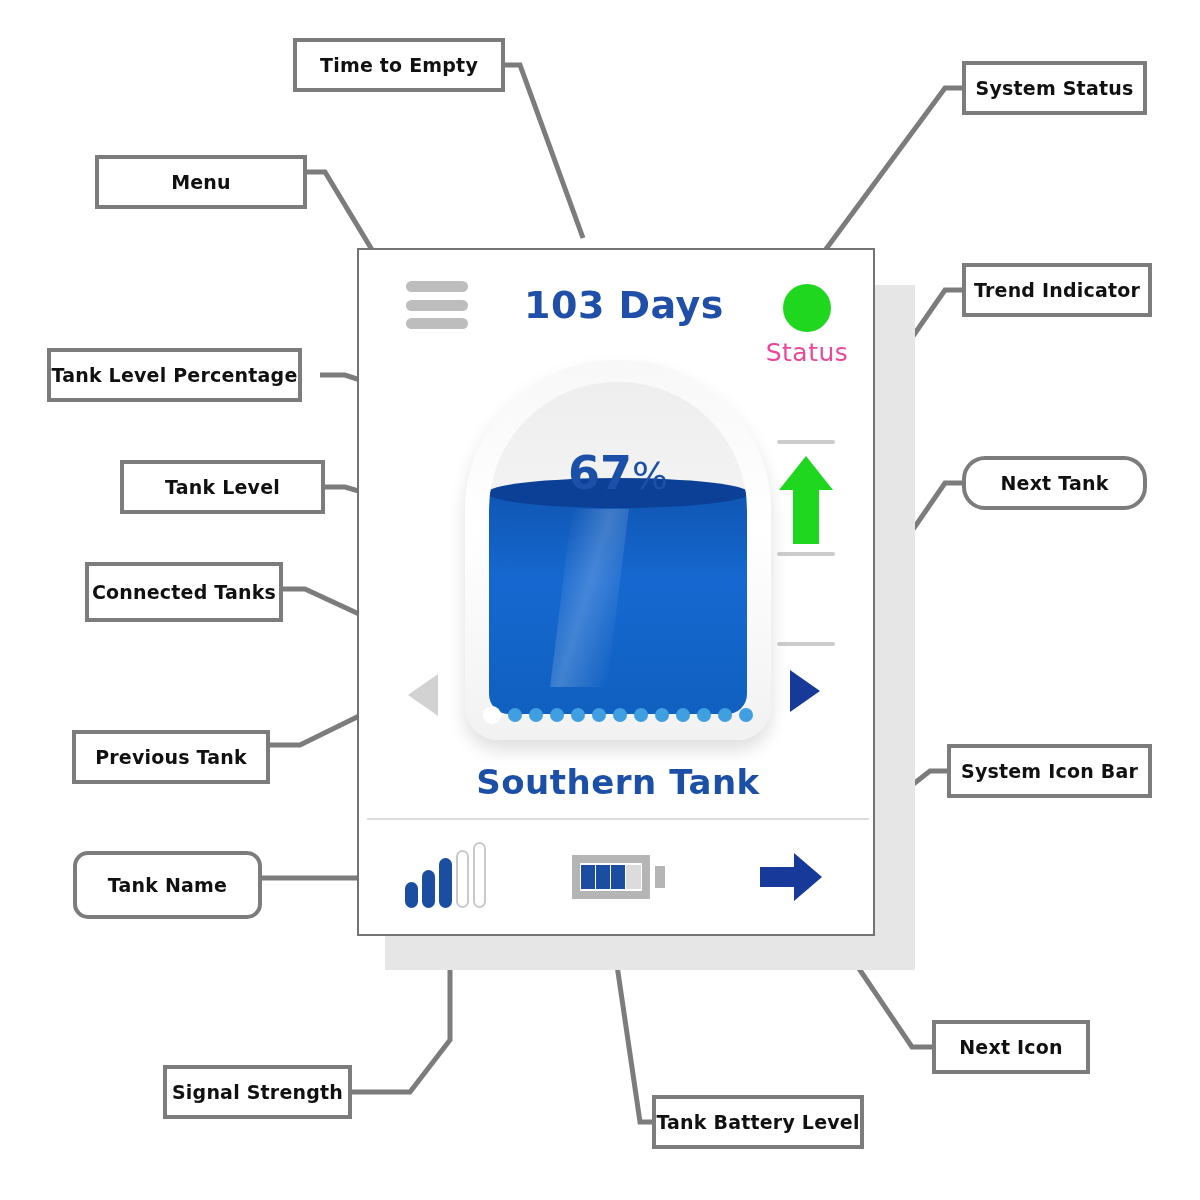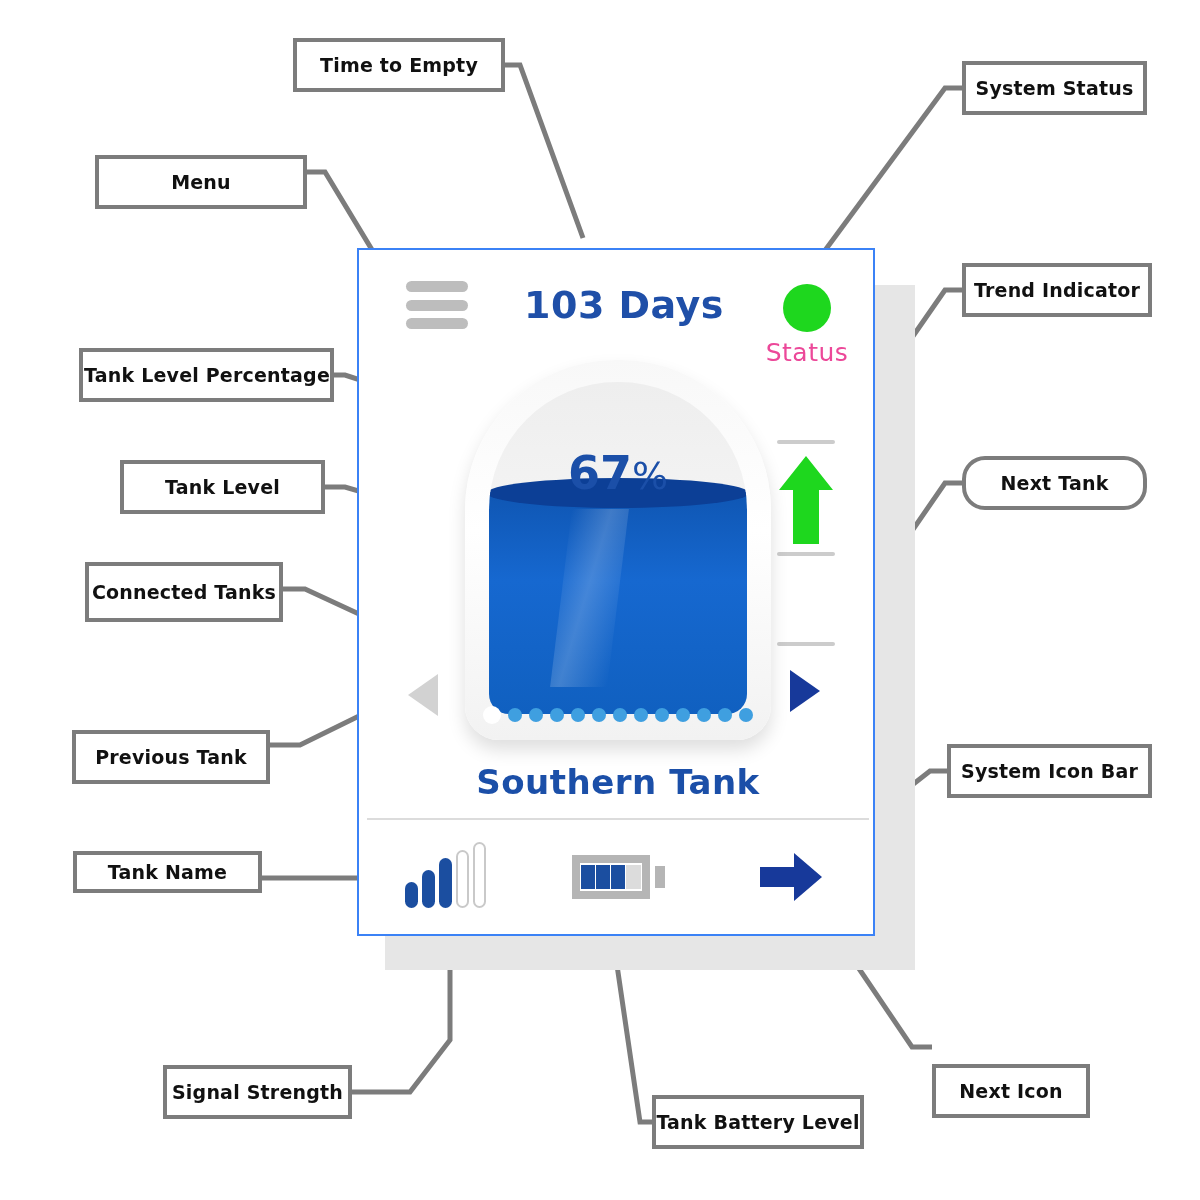--- a/index.html
+++ b/index.html
@@ -63,21 +63,21 @@
     z-index: 12;
   }
   #device {
     position: absolute;
     left: 357px;
     top: 248px;
     width: 518px;
     height: 688px;
     box-sizing: border-box;
     background: #ffffff;
-    border: 2px solid #3b82f6;
+    border: 2px solid #737373;
     z-index: 20;
   }
 
   
   #hamburger {
     position: absolute;
     left: 47px;
     top: 31px;
     width: 62px;
     height: 48px;
@@ -497,21 +497,21 @@
   </div>
 
   <div class="callout" style="left:962px; top:61px; width:185px; height:54px;">
     <span>System Status</span>
   </div>
 
   <div class="callout" style="left:962px; top:263px; width:190px; height:54px;">
     <span>Trend Indicator</span>
   </div>
 
-  <div class="callout" style="left:79px; top:348px; width:255px; height:54px;justify-content:flex-end;">
+  <div class="callout" style="left:47px; top:348px; width:255px; height:54px;">
     <span>Tank Level Percentage</span>
   </div>
 
   <div class="callout" style="left:120px; top:460px; width:205px; height:54px;">
     <span>Tank Level</span>
   </div>
 
   <div class="callout" style="left:962px; top:456px; width:185px; height:54px;border-radius:23px;">
     <span>Next Tank</span>
   </div>
@@ -521,25 +521,25 @@
   </div>
 
   <div class="callout" style="left:72px; top:718px; width:198px; height:54px;margin-top:12px;">
     <span>Previous Tank</span>
   </div>
 
   <div class="callout" style="left:947px; top:744px; width:205px; height:54px;">
     <span>System Icon Bar</span>
   </div>
 
-  <div class="callout" style="left:73px; top:851px; width:189px; height:42px;">
+  <div class="callout" style="left:73px; top:851px; width:189px; height:68px;border-radius:15px;">
     <span>Tank Name</span>
   </div>
 
-  <div class="callout" style="left:932px; top:1020px; width:158px; height:54px;margin-top:44px;">
+  <div class="callout" style="left:932px; top:1020px; width:158px; height:54px;">
     <span>Next Icon</span>
   </div>
 
   <div class="callout" style="left:163px; top:1065px; width:189px; height:54px;">
     <span>Signal Strength</span>
   </div>
 
   <div class="callout" style="left:652px; top:1095px; width:212px; height:54px;">
     <span>Tank Battery Level</span>
   </div>

